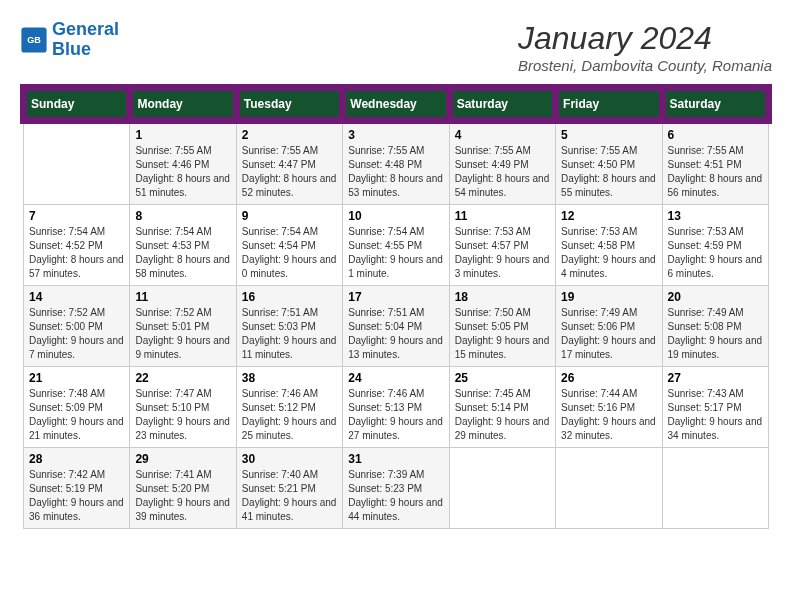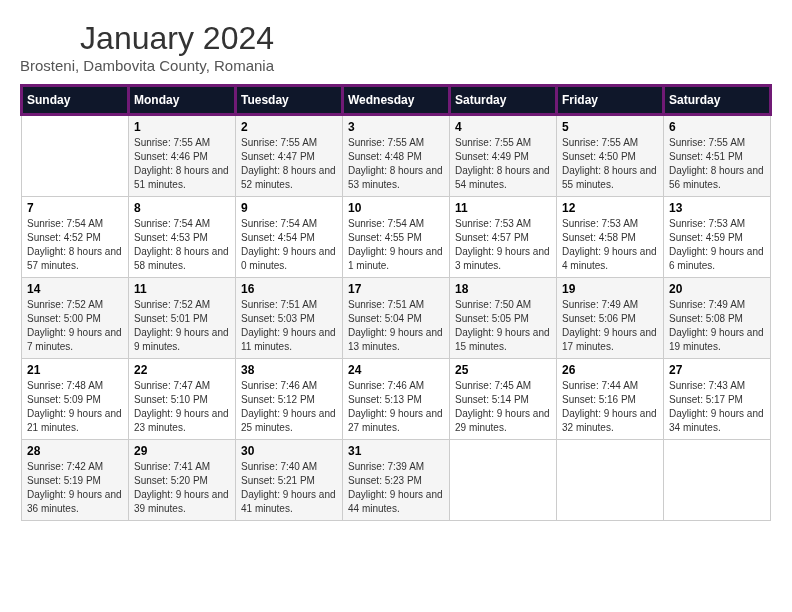--- a/index.html
+++ b/index.html
@@ -28,44 +28,44 @@
       line-height: 1.1;
     }
     .logo-text span {
       color: #1a6bb5;
     }
     .logo-icon {
       width: 28px;
       height: 28px;
     }
     .title-block {
-      text-align: right;
+      font-style: italic;
     }
     .month-title {
       font-size: 32px;
       font-weight: normal;
       color: #333;
     }
     .subtitle {
       font-size: 15px;
       color: #555;
     }
     table {
       width: 100%;
       border-collapse: collapse;
       font-size: 11px;
     }
     thead tr th {
-      background-color: #0f172a;
+      background-color: #14532d;
       color: #fff;
       padding: 6px 4px;
       text-align: left;
       font-size: 12px;
       font-weight: bold;
-      border: 3px solid #701a75;
+      border: 7px solid #701a75;
     }
     tbody tr td {
       border: 1px solid #ccc;
       vertical-align: top;
       padding: 4px 5px;
       height: 80px;
       background: #fff;
       width: 14.28%;
     }
     tbody tr:nth-child(odd) td {
@@ -83,20 +83,31 @@
       line-height: 1.4;
     }
     .empty-cell {
       background: #fff !important;
     }
   </style>
 </head>
 <body>
 
 <div class="header">
+  <div class="logo">
+    <svg class="logo-icon" viewBox="0 0 40 40">
+      <rect x="2" y="2" width="36" height="36" rx="4" fill="#1a6bb5"></rect>
+      <text x="20" y="24" text-anchor="middle" font-size="13" font-weight="bold" fill="white" font-family="Arial">GB</text>
+    </svg>
+    <div>
+      <div class="logo-text">
+        <span>General</span><br><span style="color:#1a6bb5;">Blue</span>
+      </div>
+    </div>
+  </div>
   <div class="title-block">
     <div class="month-title">January 2024</div>
     <div class="subtitle">Brosteni, Dambovita County, Romania</div>
   </div>
 </div>
 
 <table>
   <thead>
     <tr>
     <th>Sunday</th>

